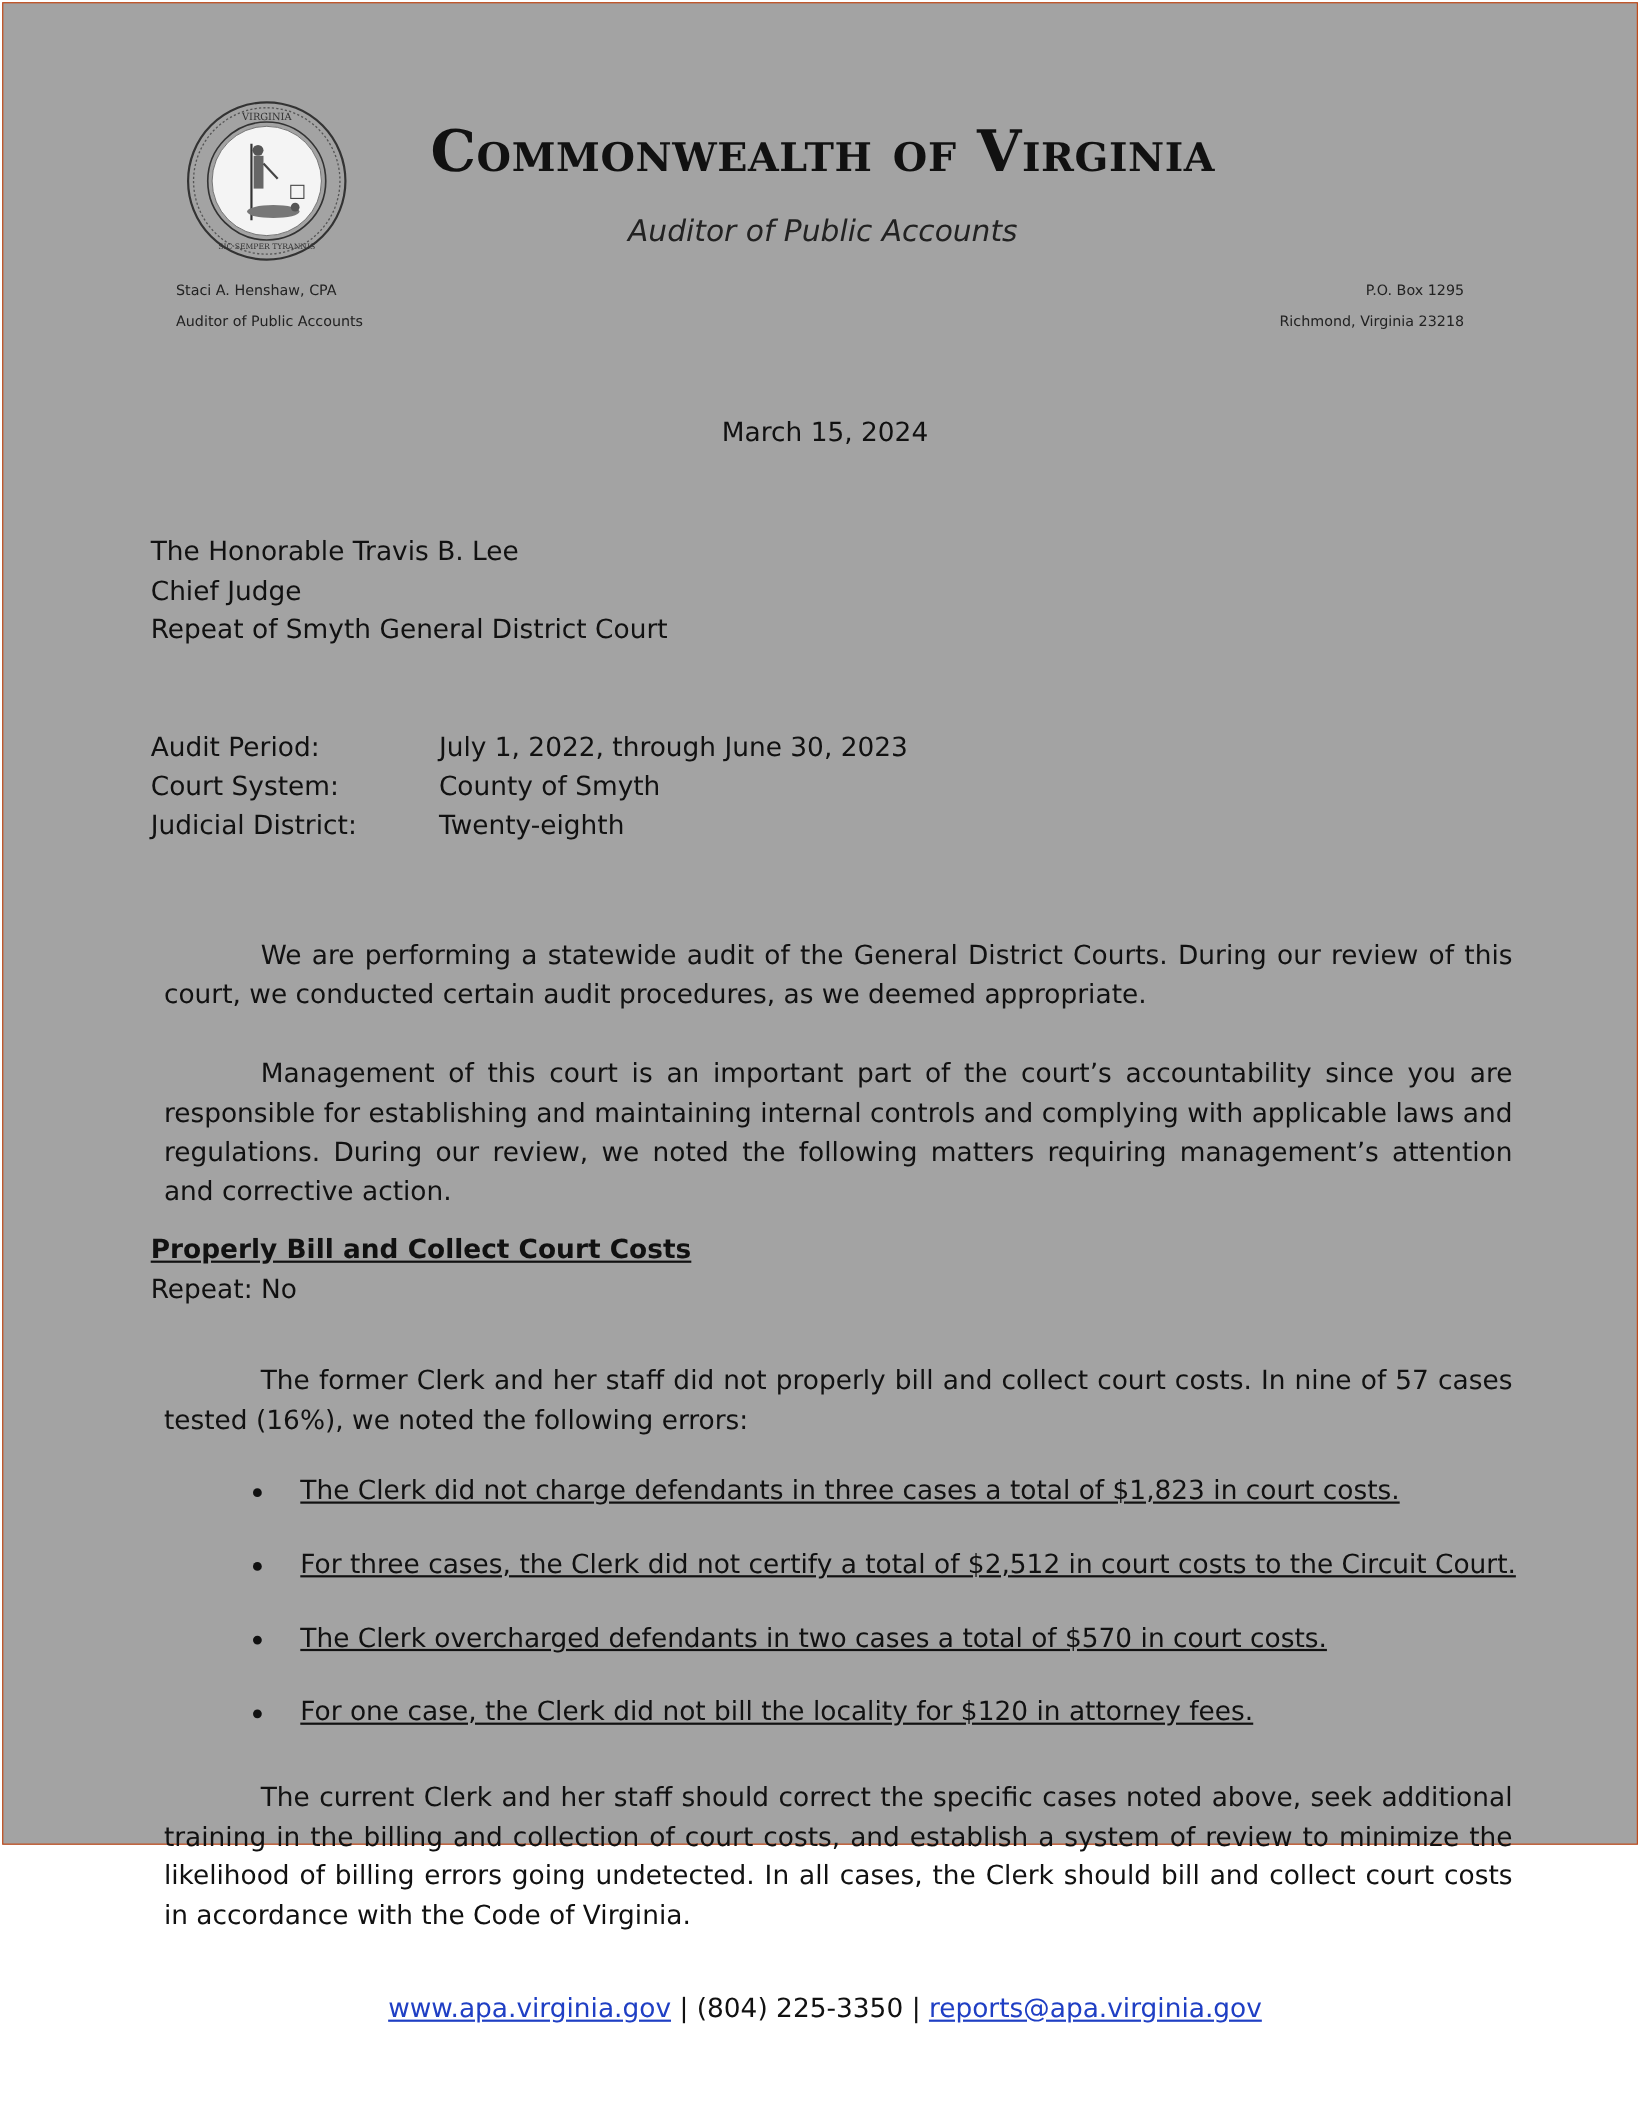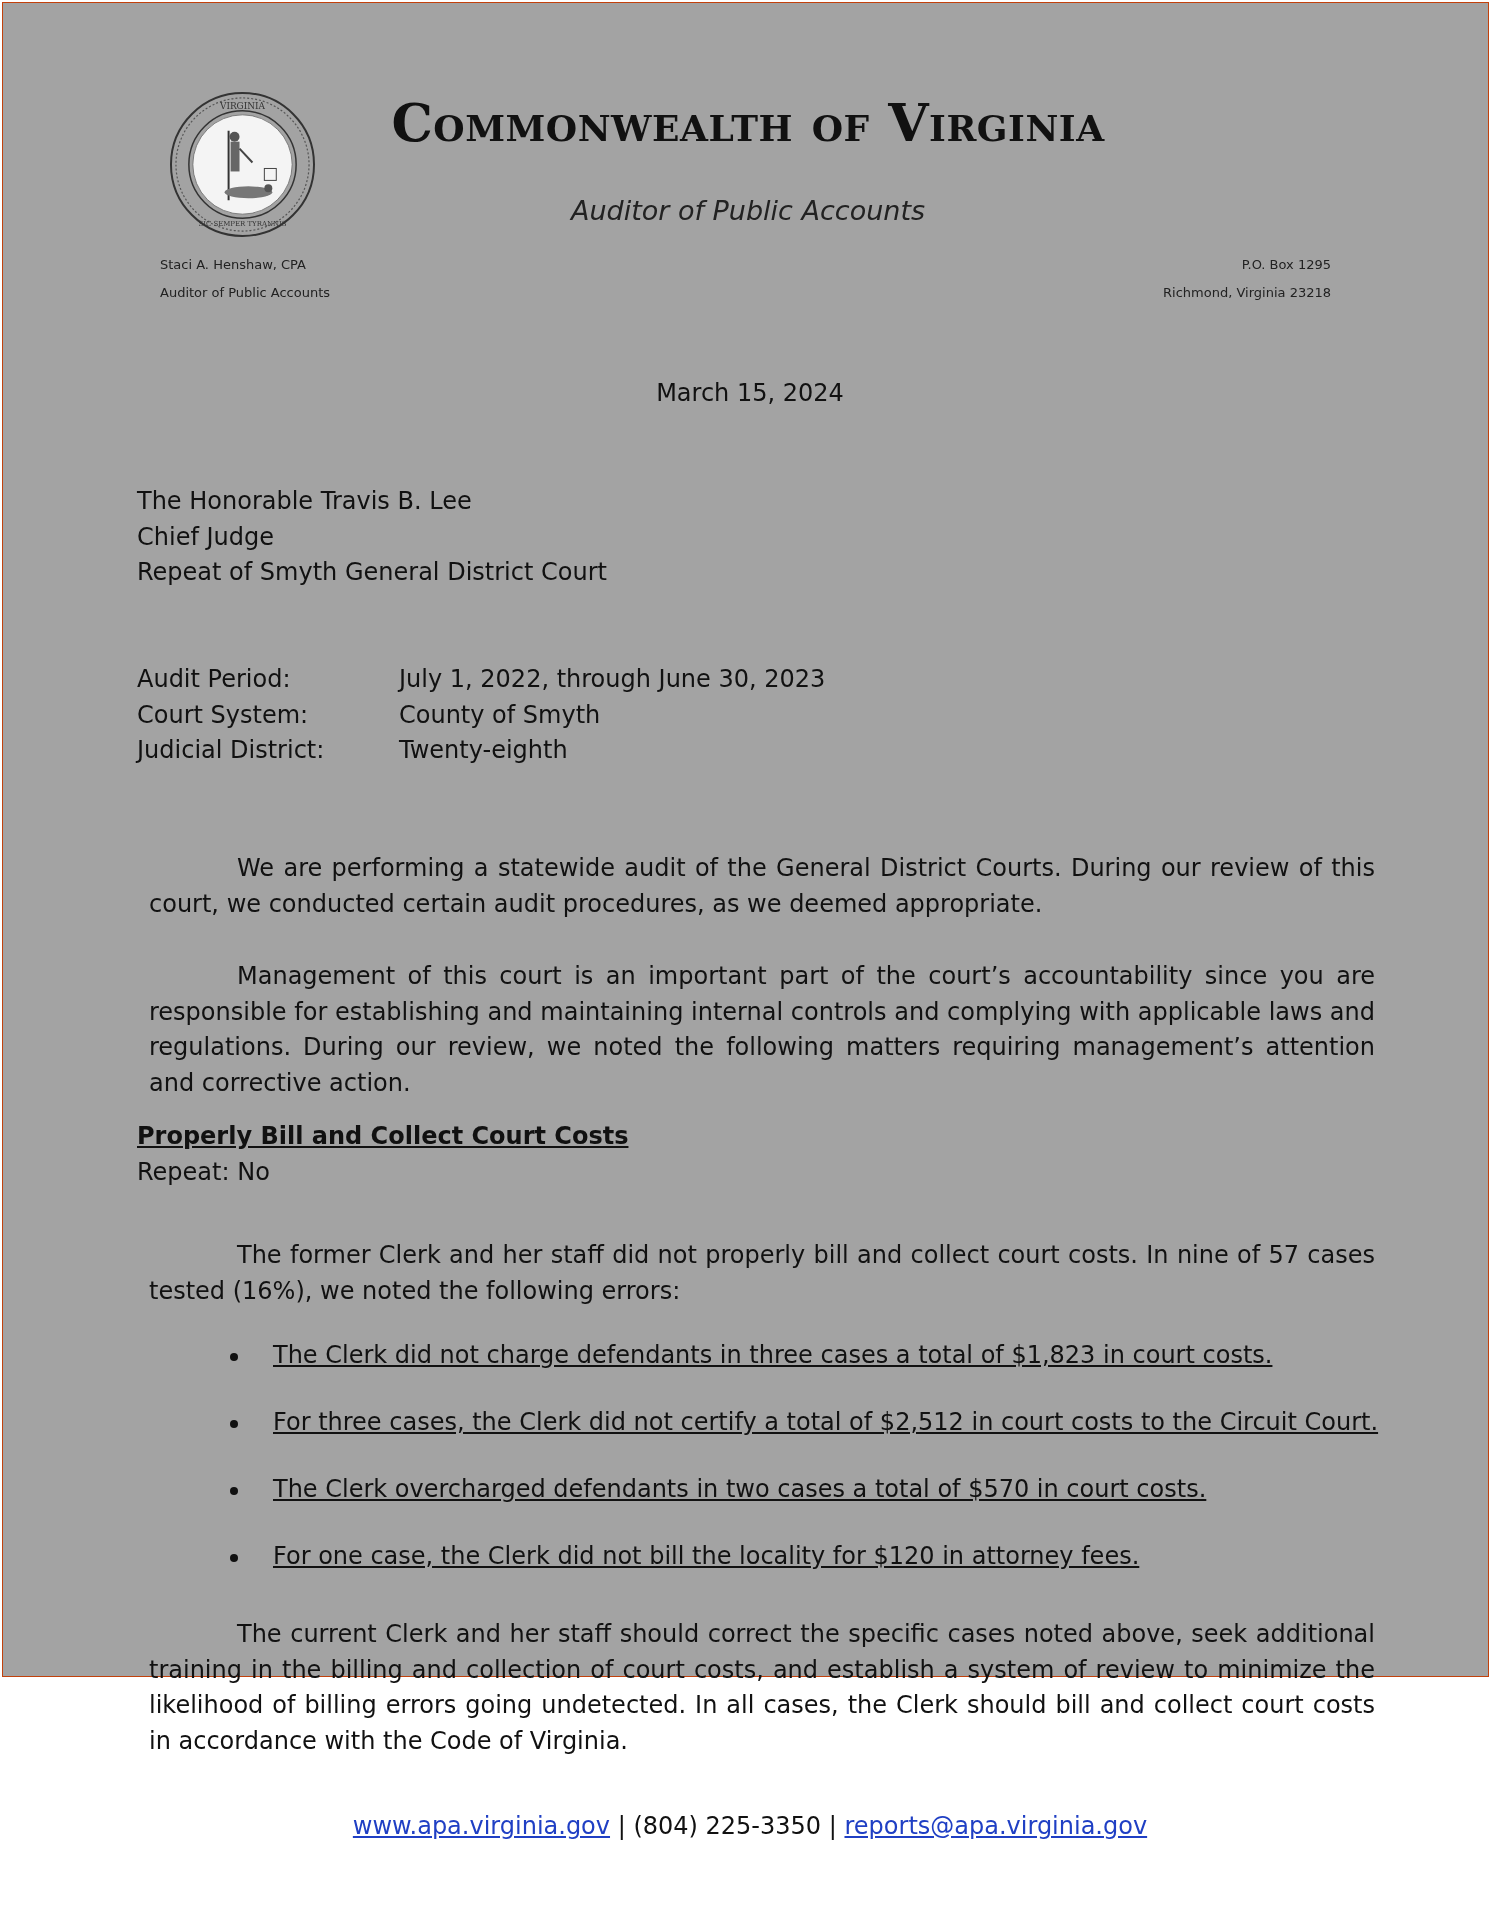--- a/index.html
+++ b/index.html
@@ -19,21 +19,21 @@
       box-sizing: border-box;
       background: #a3a3a3;
     }
     .seal {
       position: absolute;
       left: 166px; top: 88px;
       width: 147px; height: 147px;
     }
     .letterhead-title {
       position: absolute;
-      left: 360px; top: 89px;
+      left: 360px; top: 104px;
       width: 770px;
       text-align: center;
       font-family: "DejaVu Serif", "Liberation Serif", serif;
       font-weight: bold;
       font-size: 52px;
       letter-spacing: 0.5px;
       color: #111111;
       font-variant: small-caps;
     }
     .letterhead-subtitle {

